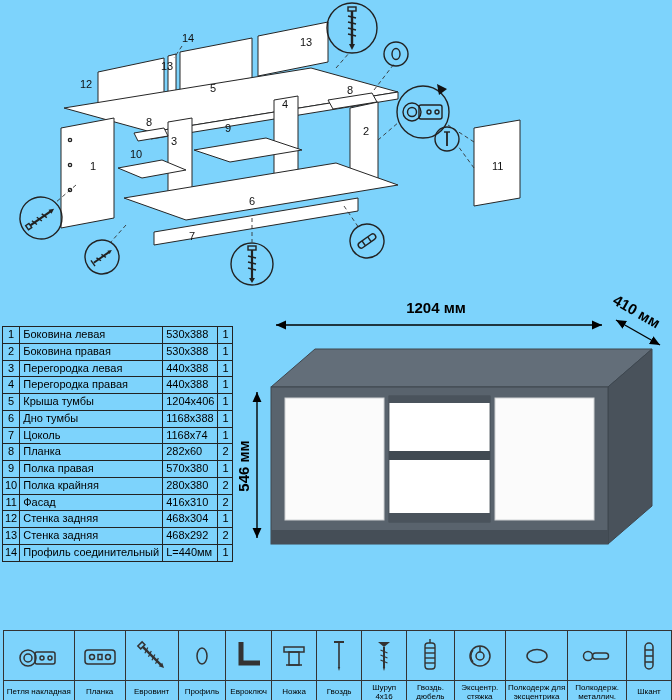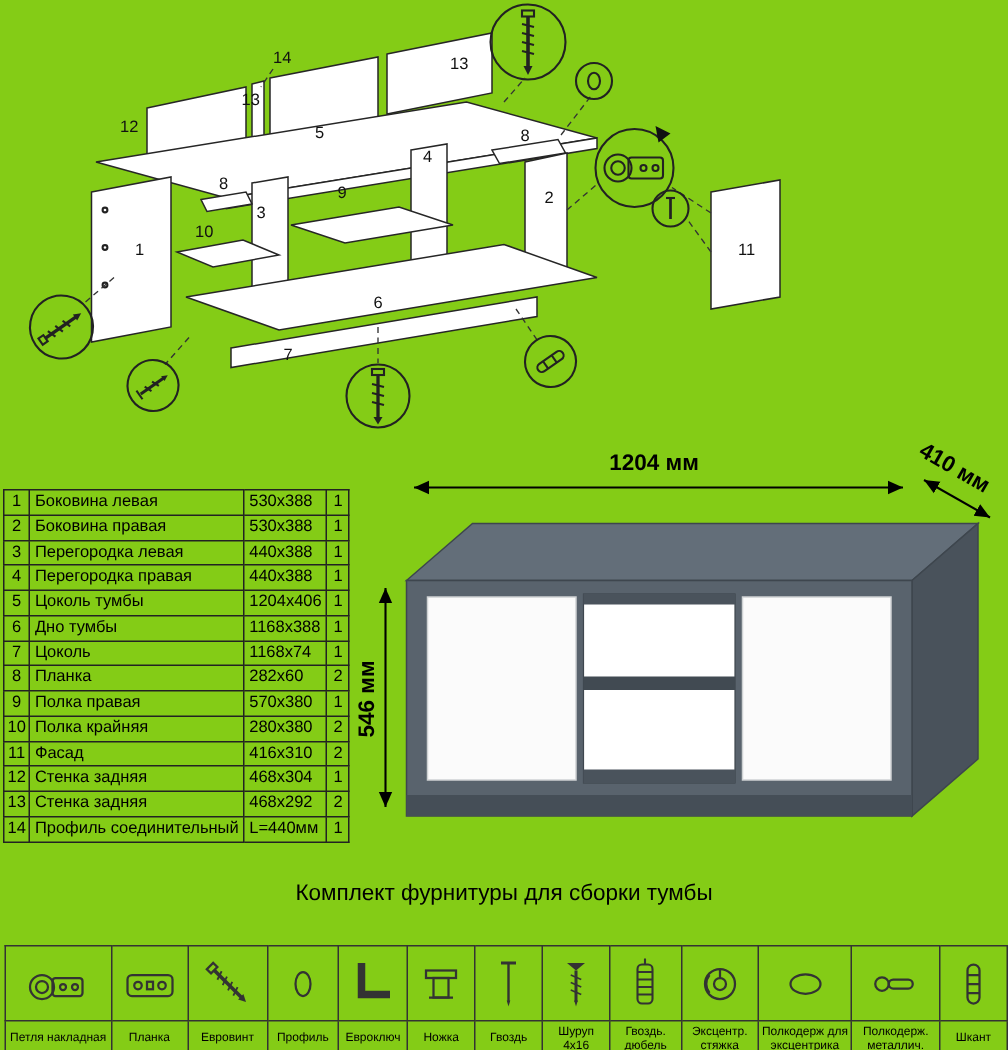--- a/index.html
+++ b/index.html
@@ -1,18 +1,18 @@
 <!DOCTYPE html>
 <html><head>
 <meta charset="utf-8">
 <style>
   *{margin:0;padding:0;box-sizing:border-box}
   html,body{background:#fff}
   body{font-family:"Liberation Sans",sans-serif;color:#000}
-  .page{position:relative;width:672px;height:700px;background:#84cc16;overflow:hidden}
+  .page{position:relative;width:672px;height:700px;background:#7dd3fc;overflow:hidden}
 
   .exploded{position:absolute;left:6px;top:0}
   .lbl{font-size:11px;fill:#111}
   .pline{stroke:#262626;stroke-width:1;fill:#fff}
   .dash{stroke:#333;stroke-width:0.9;stroke-dasharray:4 3;fill:none}
   .glyph{stroke:#222;stroke-width:1.4;fill:none}
 
   .parts{position:absolute;left:2px;top:326px;border-collapse:collapse;font-size:11px}
   .parts td{border:1px solid #222;padding:1px 3px;line-height:1.25;white-space:nowrap}
   .parts .c-num{width:16px;text-align:center;padding:1px 2px}
@@ -199,21 +199,21 @@
           <td class="c-qty">1</td>
         </tr>
       <tr>
           <td class="c-num">4</td>
           <td class="c-name">Перегородка правая</td>
           <td class="c-size">440x388</td>
           <td class="c-qty">1</td>
         </tr>
       <tr>
           <td class="c-num">5</td>
-          <td class="c-name">Цоколь тумбы</td>
+          <td class="c-name">Крыша тумбы</td>
           <td class="c-size">1204x406</td>
           <td class="c-qty">1</td>
         </tr>
       <tr>
           <td class="c-num">6</td>
           <td class="c-name">Дно тумбы</td>
           <td class="c-size">1168x388</td>
           <td class="c-qty">1</td>
         </tr>
       <tr>
@@ -299,21 +299,20 @@
         <rect x="153" y="104" width="101" height="126" fill="#ffffff" stroke="#3e464e" stroke-width="0.8"></rect>
         <rect x="153" y="104" width="101" height="7" fill="#4a535c"></rect>
         <rect x="153" y="159" width="101" height="9" fill="#414a52"></rect>
         <rect x="153" y="221" width="101" height="9" fill="#4a535c"></rect>
       </g>
       <rect x="49" y="106" width="99" height="122" fill="#fbfbfb" stroke="#cfd2d4" stroke-width="1"></rect>
       <rect x="259" y="106" width="99" height="122" fill="#fbfbfb" stroke="#cfd2d4" stroke-width="1"></rect>
     </g>
   </svg>
 
-  <div class="hw-title">Комплект фурнитуры для сборки тумбы</div>
 
   <table class="hw">
     <colgroup>
       <col style="width:74px">
         <col style="width:52px">
         <col style="width:54px">
         <col style="width:48px">
       <col style="width:46px">
         <col style="width:44px">
         <col style="width:34px">

